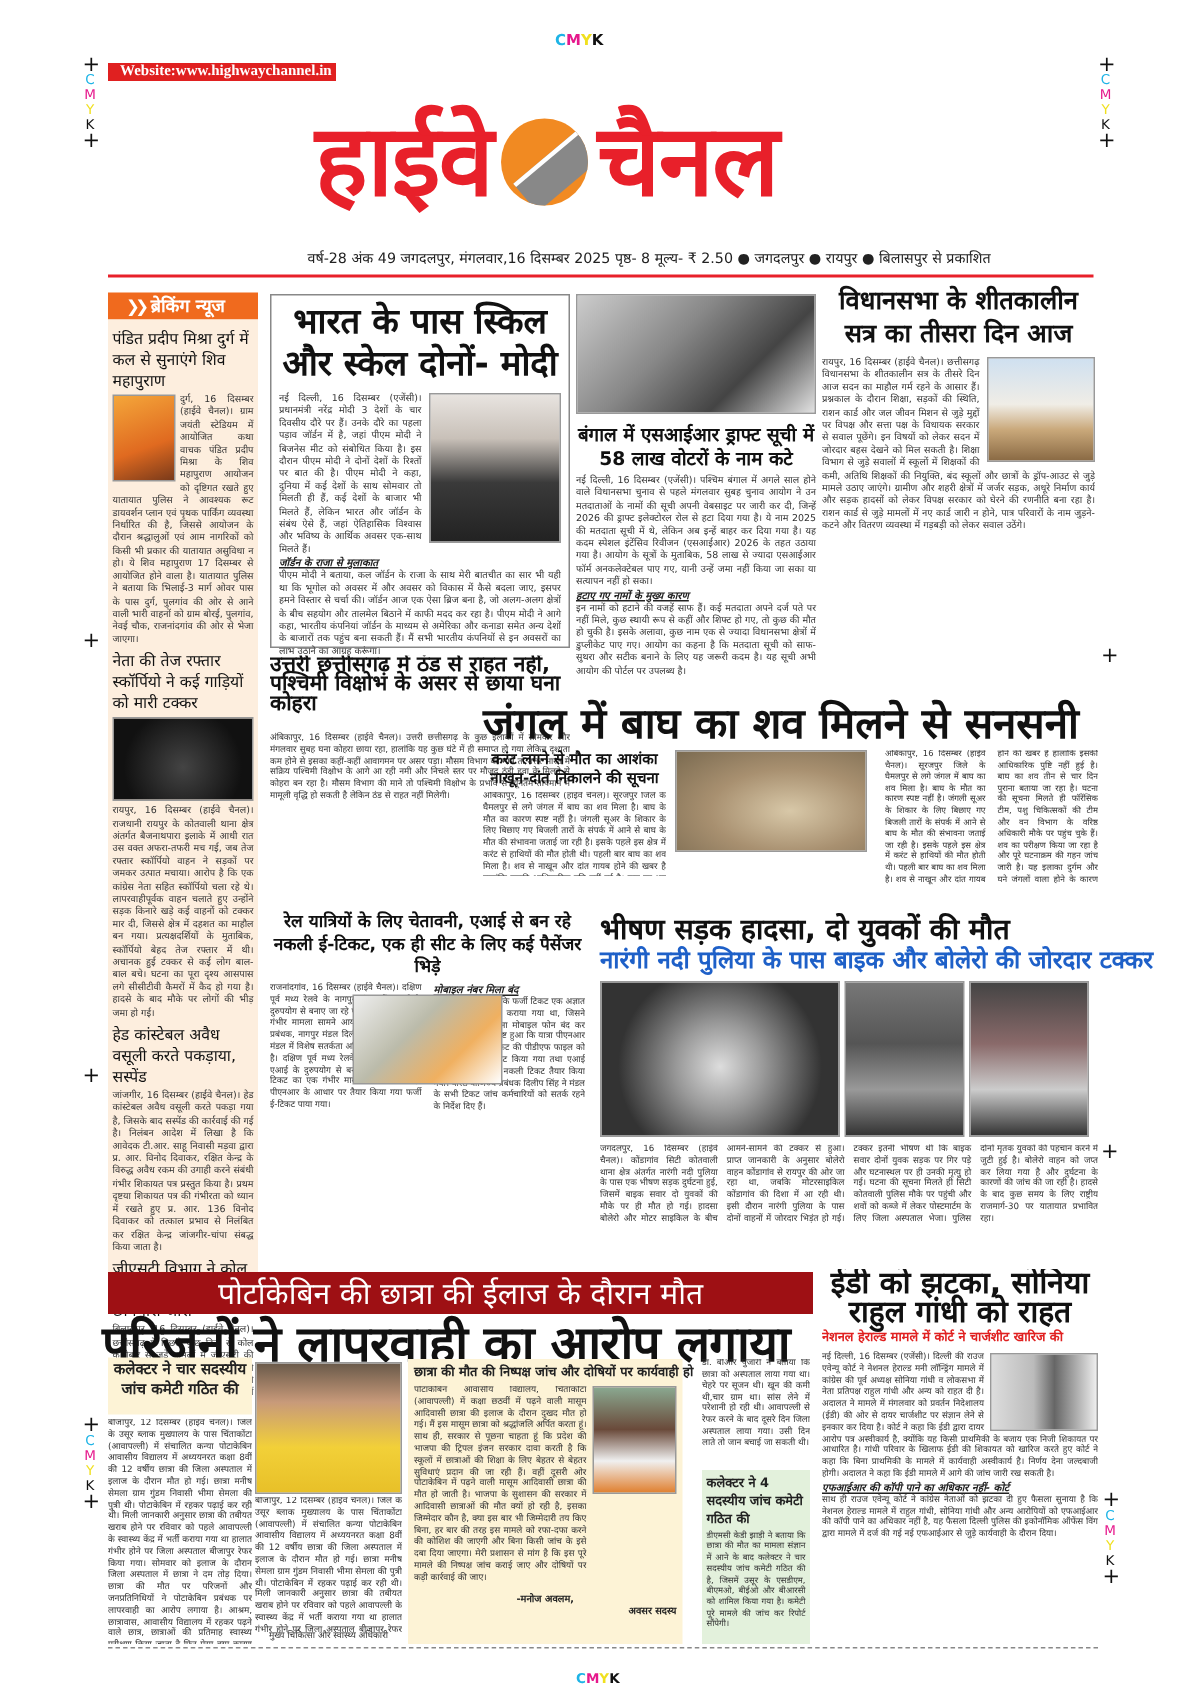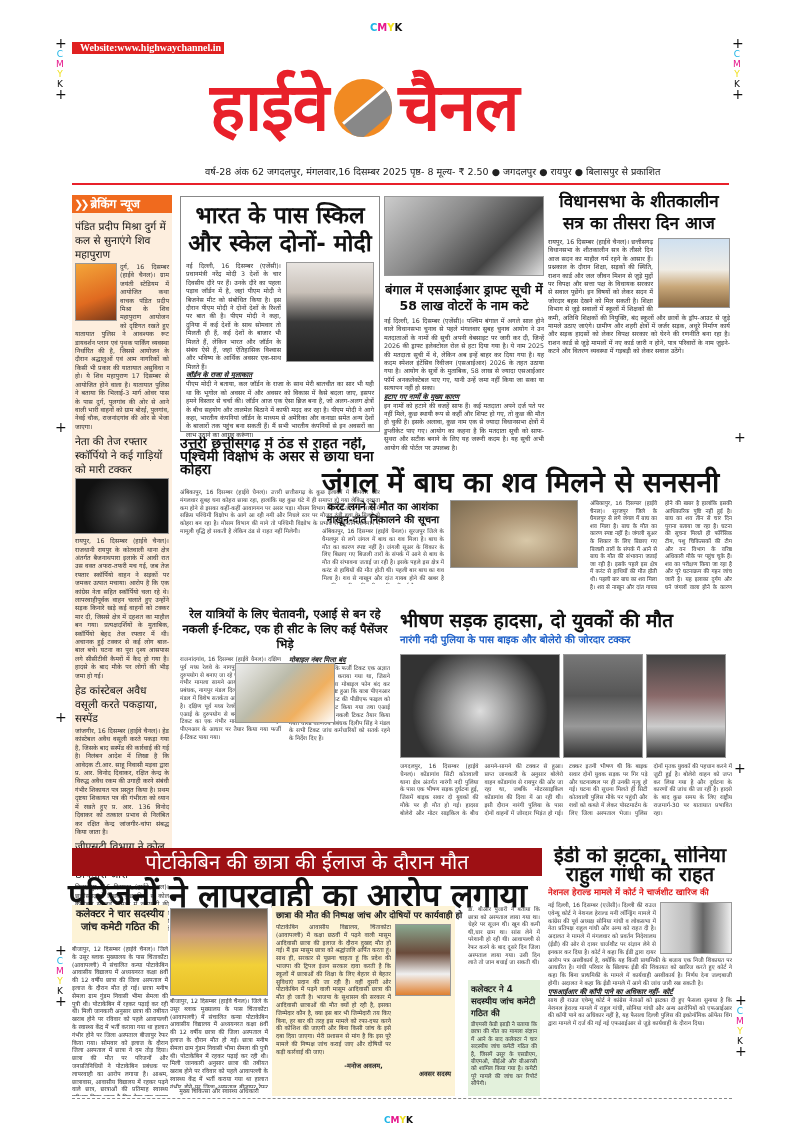--- a/index.html
+++ b/index.html
@@ -11,21 +11,21 @@
   .reg{font-size:9px;line-height:10px;text-align:center;width:10px;font-family:"DejaVu Sans",sans-serif;}
   .reg span{display:block;}
   .plus{font-size:14px;line-height:11px;color:#111;}
   .web{left:72px;top:42px;width:152px;height:12px;background:#e02020;color:#fff;font-family:"Liberation Serif",serif;font-weight:bold;font-size:10px;line-height:12px;padding-left:8px;}
   .mast{left:210px;top:60px;height:95px;display:flex;align-items:center;gap:6px;}
   .mast .w{font-family:"DejaVu Sans",sans-serif;font-weight:bold;color:#e8202a;font-size:66px;line-height:80px;letter-spacing:-1px;}
   .logo-ball{width:58px;height:58px;border-radius:50%;background:#f18a22;position:relative;overflow:hidden;}
   .logo-ball:before{content:"";position:absolute;left:8px;top:18px;width:70px;height:22px;background:#888;transform:rotate(-40deg);border-top:3px solid #fff;}
   .dateline{left:205px;top:165px;font-size:9.5px;color:#222;white-space:nowrap;}
   .redrule{left:72px;top:183px;width:657px;height:2px;background:#e8202a;}
-  .breaking{left:72px;top:195px;width:100px;height:18px;background:#f06a1e;color:#fff;font-weight:bold;font-size:12px;line-height:18px;padding-left:2px;}
+  .breaking{left:72px;top:195px;width:100px;height:18px;background:#f06a1e;color:#fff;font-weight:bold;font-size:12px;line-height:18px;padding-left:12px;}
   .breaking .chev{color:#fff;font-size:11px;margin-right:4px;letter-spacing:-3px;}
   .lcol{left:72px;top:213px;width:100px;height:662px;background:#fdeede;padding:3px 3px;}
   .lh{font-weight:normal;font-size:10.5px;line-height:14px;color:#111;margin:3px 0 2px;}
   .bt{font-size:6.3px;line-height:8.4px;color:#333;text-align:justify;}
   .ph{background:linear-gradient(135deg,#5a4a3a,#a08060 50%,#3a3a3a);border:1px solid #999;}
   .box{border:1px solid #888;}
   .h1{font-weight:bold;color:#111;text-align:center;}
   .sub{font-style:italic;text-decoration:underline;font-weight:bold;font-size:6.8px;line-height:9px;color:#222;}
   .col2{column-count:2;column-gap:8px;}
   .banner{left:72px;top:848px;width:470px;height:28px;background:#9e1014;color:#fff;text-align:center;font-size:20px;line-height:28px;}
@@ -76,21 +76,21 @@
 <div class="abs plus" style="left:734px;top:432px;">+</div>
 <div class="abs plus" style="left:55px;top:712px;">+</div>
 <div class="abs plus" style="left:734px;top:763px;">+</div>
 
 <div class="abs web">Website:www.highwaychannel.in</div>
 <div class="abs mast">
   <span class="w">हाईवे</span>
   <span class="logo-ball"></span>
   <span class="w">चैनल</span>
 </div>
-<div class="abs dateline">वर्ष-28 अंक 62 जगदलपुर, मंगलवार,16 दिसम्बर 2025  पृष्ठ- 8  मूल्य- ₹ 2.50 ● जगदलपुर ● रायपुर ● बिलासपुर से प्रकाशित</div>
+<div class="abs dateline">वर्ष-28 अंक 49 जगदलपुर, मंगलवार,16 दिसम्बर 2025  पृष्ठ- 8  मूल्य- ₹ 2.50 ● जगदलपुर ● रायपुर ● बिलासपुर से प्रकाशित</div>
 <div class="abs redrule"></div>
 
 <div class="abs breaking">
   <span class="chev">❯❯</span><span>ब्रेकिंग न्यूज</span>
 </div>
 <div class="abs lcol">
   <div>
     <div class="lh">पंडित प्रदीप मिश्रा दुर्ग में कल से सुनाएंगे शिव महापुराण</div>
     <div class="ph" style="float:left;width:42px;height:58px;margin:0 3px 2px 0;background:linear-gradient(160deg,#f4a63a,#e06a20 60%,#7a3a1a);"></div>
     <div class="bt">दुर्ग, 16 दिसम्बर (हाईवे चैनल)। ग्राम जयंती स्टेडियम में आयोजित कथा वाचक पंडित प्रदीप मिश्रा के शिव महापुराण आयोजन को दृष्टिगत रखते हुए यातायात पुलिस ने आवश्यक रूट डायवर्शन प्लान एवं पृथक पार्किंग व्यवस्था निर्धारित की है, जिससे आयोजन के दौरान श्रद्धालुओं एवं आम नागरिकों को किसी भी प्रकार की यातायात असुविधा न हो। ये शिव महापुराण 17 दिसम्बर से आयोजित होने वाला है। यातायात पुलिस ने बताया कि भिलाई-3 मार्ग ओवर पास के पास दुर्ग, पुलगांव की ओर से आने वाली भारी वाहनों को ग्राम बोरई, पुलगांव, नेवई चौक, राजनांदगांव की ओर से भेजा जाएगा।</div>
@@ -154,21 +154,21 @@
   <div class="ph" style="position:absolute;left:55px;top:56px;width:100px;height:60px;background:linear-gradient(135deg,#eee,#bba 40%,#f0b060 70%,#fff);"></div>
   <div class="bt col2" style="font-size:5.8px;line-height:7.8px;height:200px;">
     <span>राजनांदगांव, 16 दिसम्बर (हाईवे चैनल)। दक्षिण पूर्व मध्य रेलवे के नागपुर मंडल में एआई के दुरुपयोग से बनाए जा रहे फर्जी ई-टिकट का एक गंभीर मामला सामने आया है। वरिष्ठ वाणिज्य प्रबंधक, नागपुर मंडल दिलीप सिंह के निर्देश पर मंडल में विशेष सतर्कता अभियान चलाया जा रहा है। दक्षिण पूर्व मध्य रेलवे के नागपुर मंडल में एआई के दुरुपयोग से बनाए जा रहे फर्जी ई-टिकट का एक गंभीर मामला सामने आया है। पीएनआर के आधार पर तैयार किया गया फर्जी ई-टिकट पाया गया।</span>
     <div class="sub">मोबाइल नंबर मिला बंद</div>
     <span>पूछताछ में पता चला कि फर्जी टिकट एक अज्ञात व्यक्ति द्वारा उपलब्ध कराया गया था, जिसने संपर्क करने पर अपना मोबाइल फोन बंद कर लिया। जांच में यह स्पष्ट हुआ कि यात्रा पीएनआर का उपयोग कर ई-टिकट की पीडीएफ फाइल को डिजिटल रूप से एडिट किया गया तथा एआई टूल्स की सहायता से नकली टिकट तैयार किया गया। वरिष्ठ वाणिज्य प्रबंधक दिलीप सिंह ने मंडल के सभी टिकट जांच कर्मचारियों को सतर्क रहने के निर्देश दिए हैं।</span>
   </div>
 </div>
 
 <div class="abs" style="left:400px;top:608px;width:332px;height:236px;">
   <div style="font-size:19px;font-weight:bold;line-height:24px;color:#111;white-space:nowrap;">भीषण सड़क हादसा, दो युवकों की मौत</div>
-  <div style="font-size:10px;line-height:16px;color:#1e60c8;font-weight:bold;white-space:nowrap;">नारंगी नदी पुलिया के पास बाइक और बोलेरो की जोरदार टक्कर</div>
+  <div style="font-size:16px;line-height:16px;color:#1e60c8;font-weight:bold;white-space:nowrap;">नारंगी नदी पुलिया के पास बाइक और बोलेरो की जोरदार टक्कर</div>
   <div style="display:flex;gap:3px;margin-top:6px;">
     <div class="ph" style="width:160px;height:104px;background:radial-gradient(circle at 50% 55%,#ddd 0%,#999 30%,#333 70%);"></div>
     <div class="ph" style="width:80px;height:104px;background:linear-gradient(180deg,#777,#555 40%,#999 70%,#333);"></div>
     <div class="ph" style="width:80px;height:104px;background:linear-gradient(180deg,#444,#8a6a6a 40%,#ccc 70%,#333);"></div>
   </div>
   <div class="bt" style="column-count:4;column-gap:6px;font-size:5.8px;line-height:7.8px;height:78px;margin-top:5px;overflow:hidden;">जगदलपुर, 16 दिसम्बर (हाईवे चैनल)। कोंडागांव सिटी कोतवाली थाना क्षेत्र अंतर्गत नारंगी नदी पुलिया के पास एक भीषण सड़क दुर्घटना हुई, जिसमें बाइक सवार दो युवकों की मौके पर ही मौत हो गई। हादसा बोलेरो और मोटर साइकिल के बीच आमने-सामने की टक्कर से हुआ। प्राप्त जानकारी के अनुसार बोलेरो वाहन कोंडागांव से रायपुर की ओर जा रहा था, जबकि मोटरसाइकिल कोंडागांव की दिशा में आ रही थी। इसी दौरान नारंगी पुलिया के पास दोनों वाहनों में जोरदार भिड़ंत हो गई। टक्कर इतनी भीषण थी कि बाइक सवार दोनों युवक सड़क पर गिर पड़े और घटनास्थल पर ही उनकी मृत्यु हो गई। घटना की सूचना मिलते ही सिटी कोतवाली पुलिस मौके पर पहुंची और शवों को कब्जे में लेकर पोस्टमार्टम के लिए जिला अस्पताल भेजा। पुलिस दोनों मृतक युवकों की पहचान करने में जुटी हुई है। बोलेरो वाहन को जप्त कर लिया गया है और दुर्घटना के कारणों की जांच की जा रही है। हादसे के बाद कुछ समय के लिए राष्ट्रीय राजमार्ग-30 पर यातायात प्रभावित रहा।</div>
 </div>
 
 <div class="abs banner">पोर्टाकेबिन की छात्रा की ईलाज के दौरान मौत</div>
 <div class="abs bigh">परिजनों ने लापरवाही का आरोप लगाया</div>

